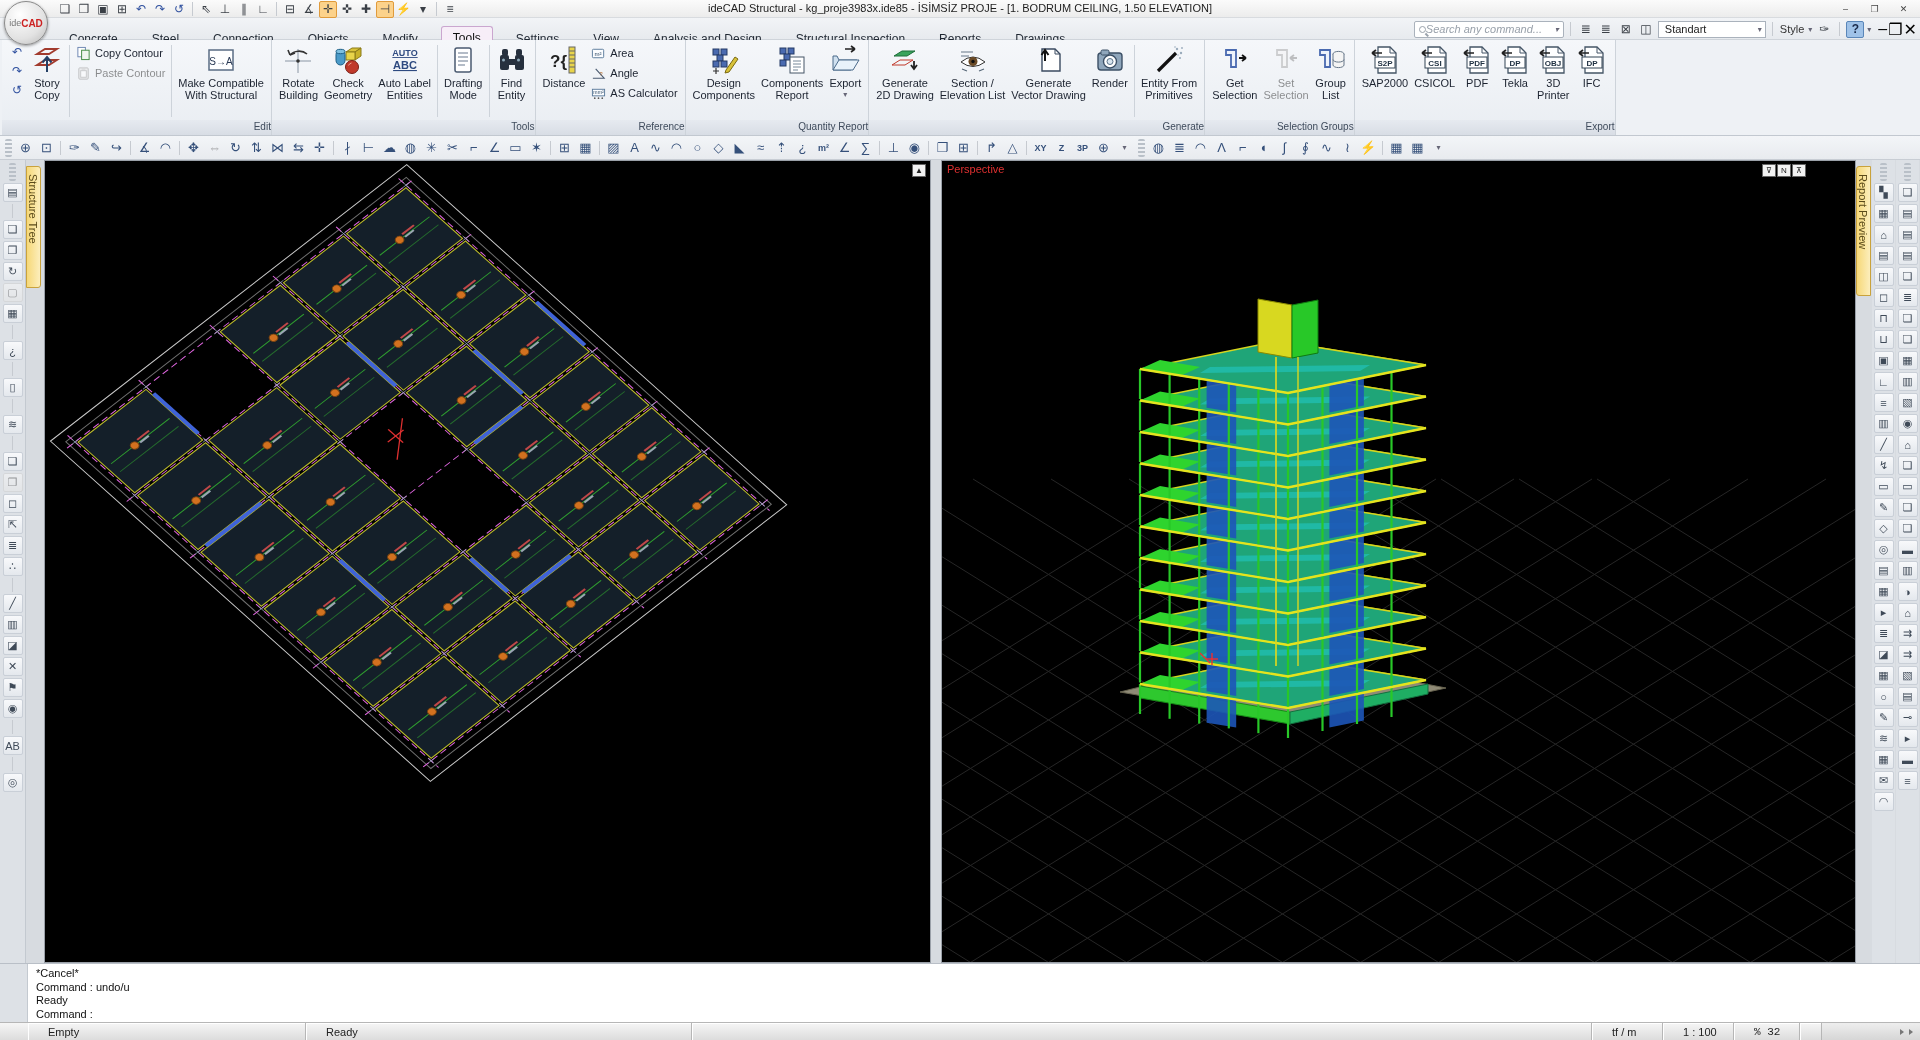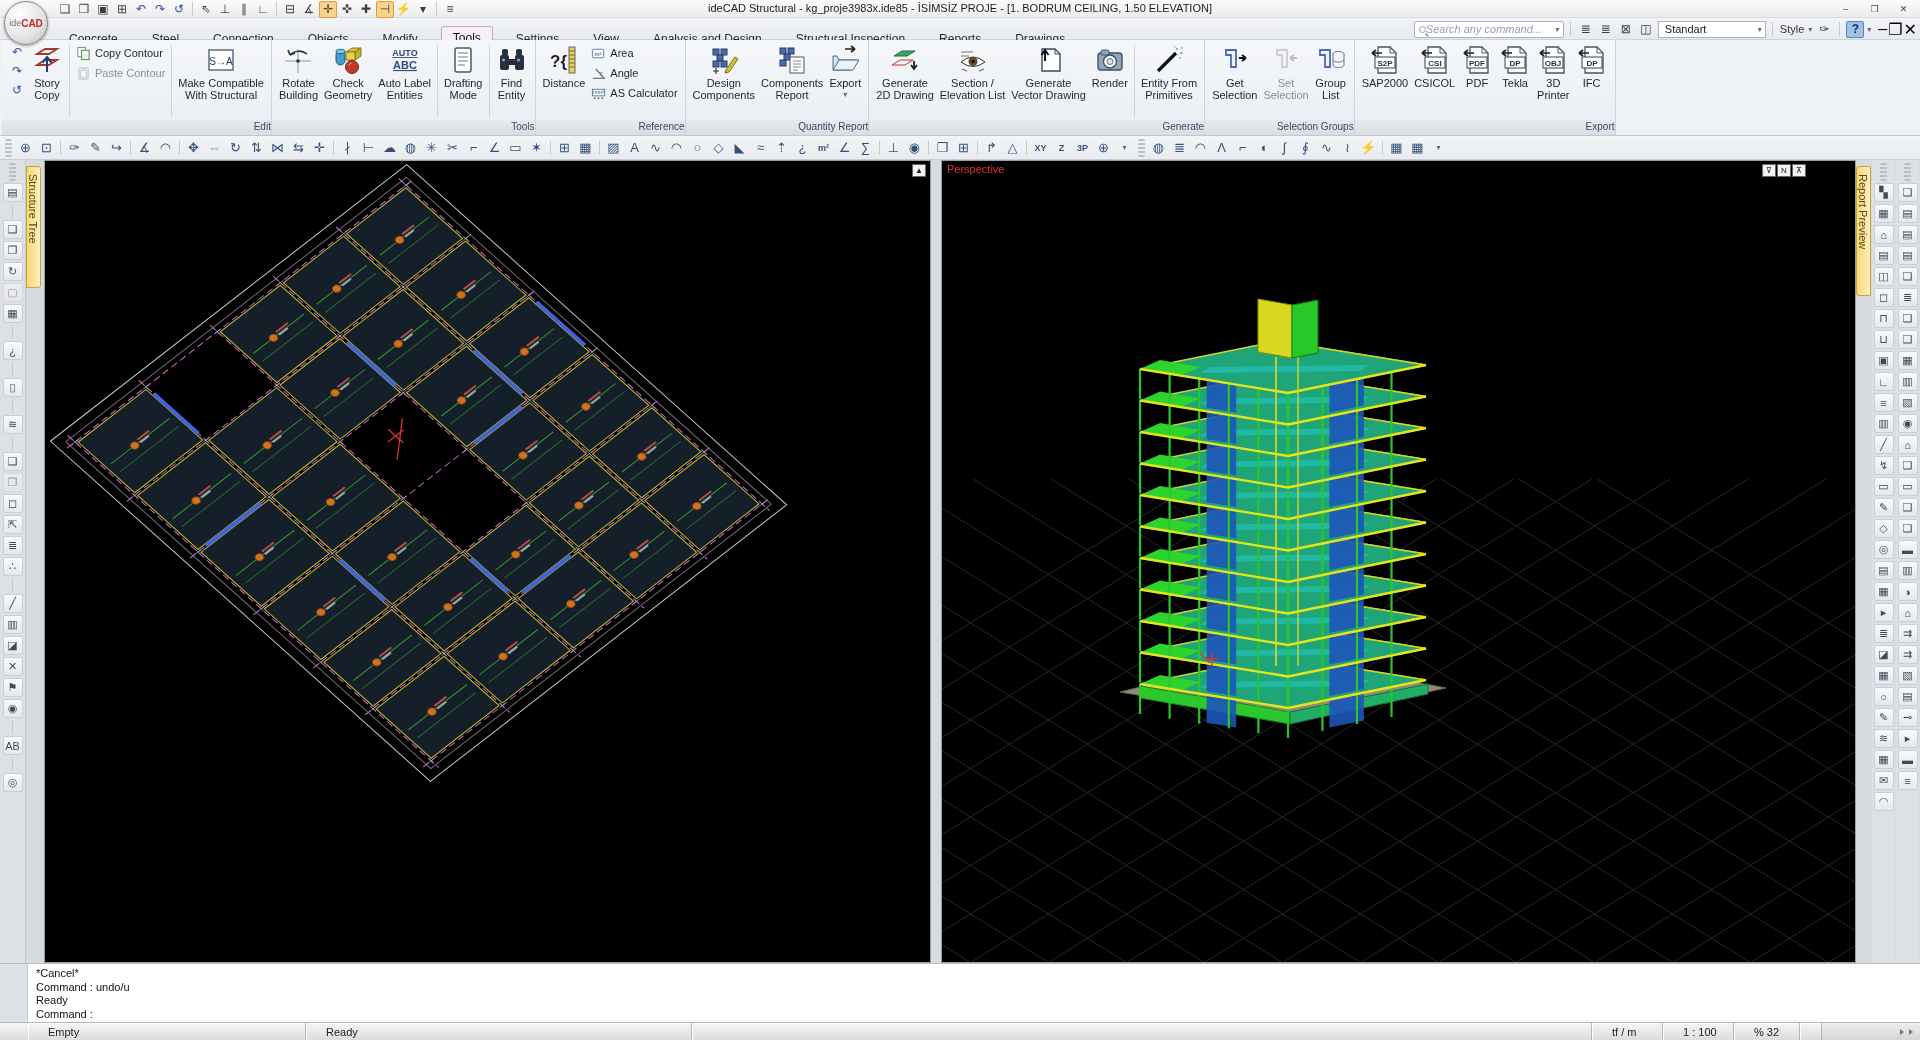--- a/index.html
+++ b/index.html
@@ -1215,19 +1215,19 @@
       <div>Command :</div>
     </div>
 </div>
 <div id="statusbar">
     <div style="width: 28px;"></div>
     <div class="scell" style="width: 278px;">Empty</div>
     <div class="scell" style="width: 386px;">Ready</div>
     <div class="scell sfill"></div>
     <div class="scell" style="width: 71px;">tf / m</div>
     <div class="scell" style="width: 71px; text-align: center;">1 : 100</div>
-    <div class="scell" style="width: 66px;">% 32</div>
+    <div class="scell" style="width: 66px; font-family: Liberation Mono, monospace;">% 32</div>
     <div class="scell" style="width: 22px;"></div>
     <div class="scorner">
       <i></i>
       <i></i>
     </div>
   </div>
 
 </body></html>

